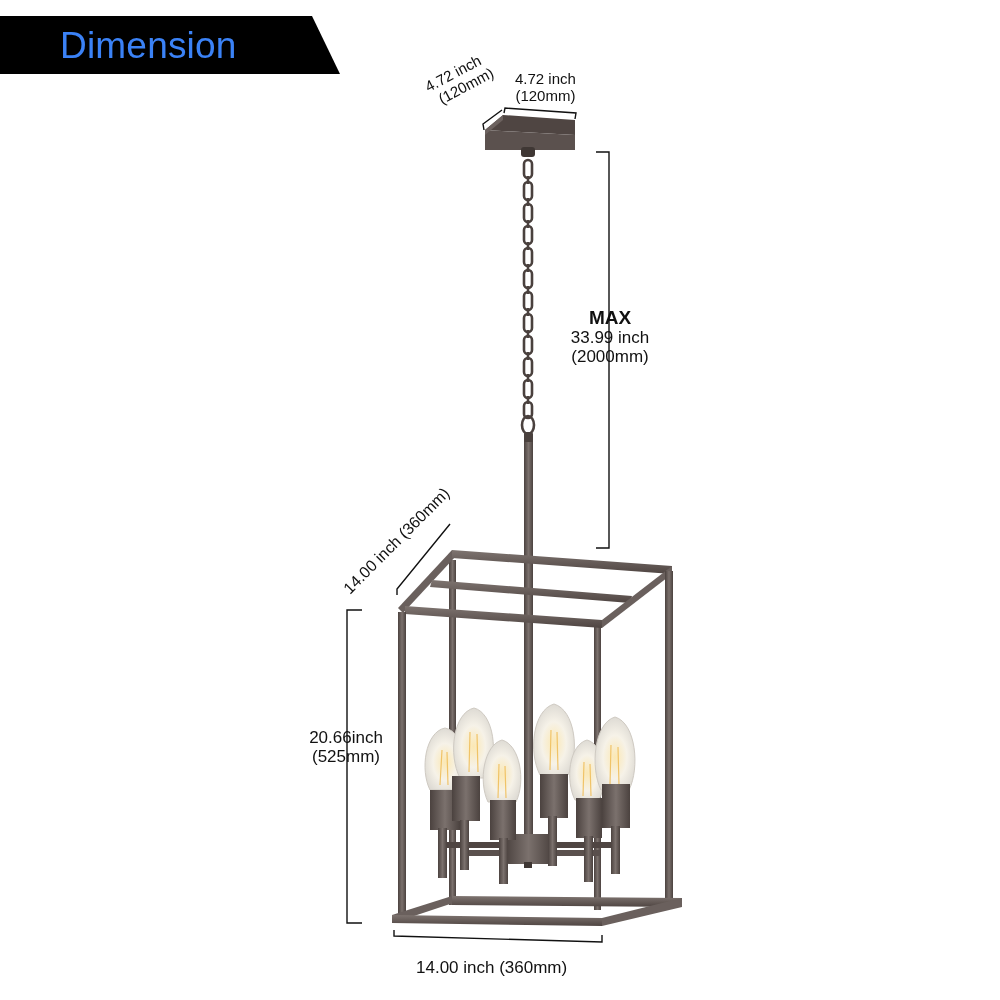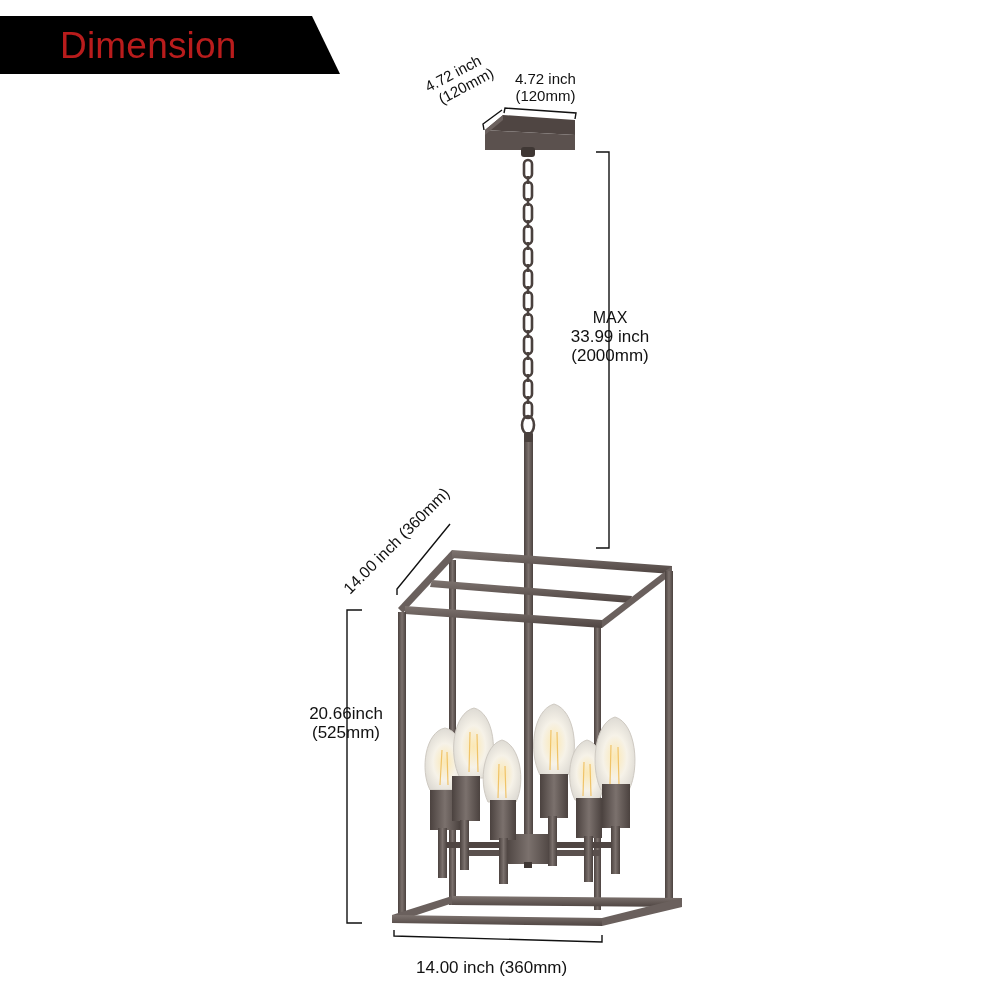--- a/index.html
+++ b/index.html
@@ -3,27 +3,27 @@
   <meta charset="utf-8">
   <style>
     html, body { margin: 0; padding: 0; background: #ffffff; }
     body { width: 1000px; height: 1000px; position: relative; overflow: hidden; font-family: "Liberation Sans", sans-serif; color: #111; }
     .banner {
       position: absolute; left: 0; top: 16px; width: 340px; height: 58px;
       background: #000;
       clip-path: polygon(0 0, 312px 0, 340px 58px, 0 58px);
     }
     .banner-text {
-      position: absolute; left: 60px; top: 24px; font-size: 37px; color: #b91c1c; letter-spacing: 0.2px;
+      position: absolute; left: 60px; top: 24px; font-size: 37px; color: #3b82f6; letter-spacing: 0.2px;
       line-height: 44px;
     }
     svg.scene { position: absolute; left: 0; top: 0; width: 1000px; height: 1000px; }
     .lbl { position: absolute; font-size: 17px; line-height: 19px; color: #111; text-align: center; white-space: nowrap; }
     .lbl-rot { position: absolute; font-size: 15px; line-height: 17px; color: #111; white-space: nowrap; transform-origin: left bottom; }
-    .lbl b { font-weight: normal; font-size: 16px; }
+    .lbl b { font-weight: bold; font-size: 19px; }
   </style>
 </head>
 <body>
 
 <div class="banner"></div>
 <div class="banner-text">Dimension</div>
 
 <svg class="scene" viewBox="0 0 1000 1000">
   <defs>
     <linearGradient id="metalV" x1="0" x2="1" y1="0" y2="0">
@@ -166,18 +166,18 @@
 </div>
 
 <div class="lbl" style="left:562px; top:308px; width:96px;">
   <div><b>MAX</b></div>
   <div>33.99 inch</div>
   <div>(2000mm)</div>
 </div>
 
 <div class="lbl-rot" style="left:352px; top:580px; font-size:16px; transform: rotate(-45deg);">14.00 inch (360mm)</div>
 
-<div class="lbl" style="left:302px; top:704px; width:88px;">
+<div class="lbl" style="left:302px; top:728px; width:88px;">
   <div>20.66inch</div>
   <div>(525mm)</div>
 </div>
 
 <div class="lbl" style="left:416px; top:958px;">14.00 inch (360mm)</div>
 
 </body></html>

